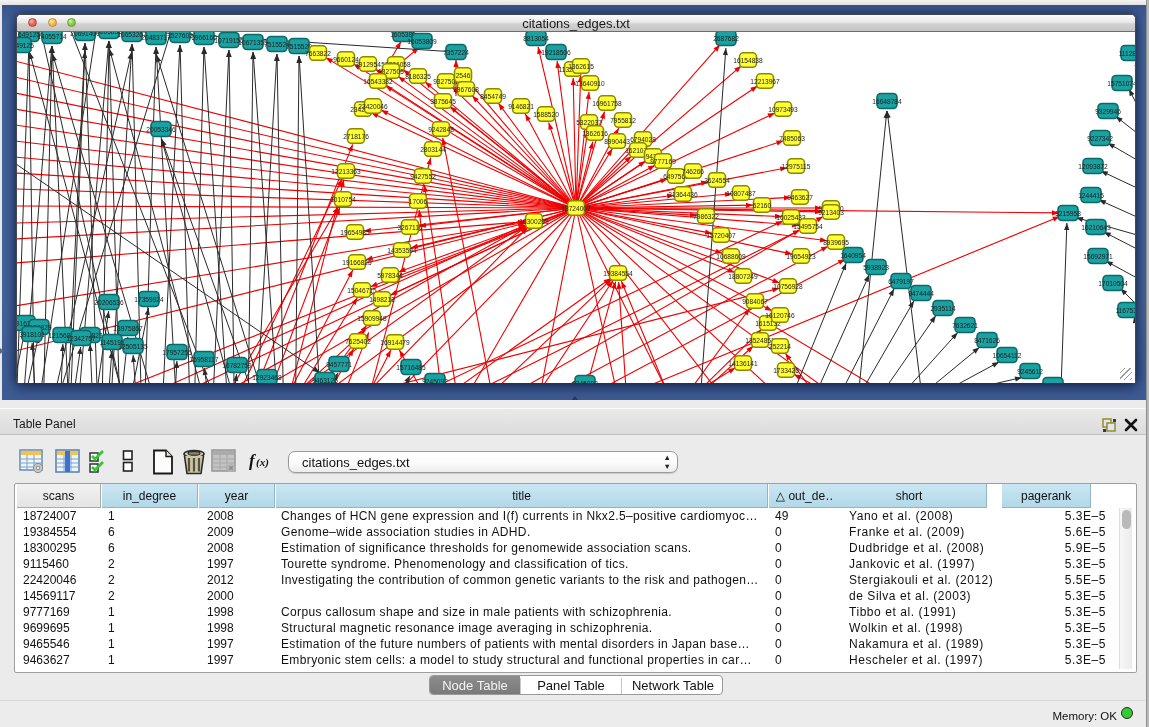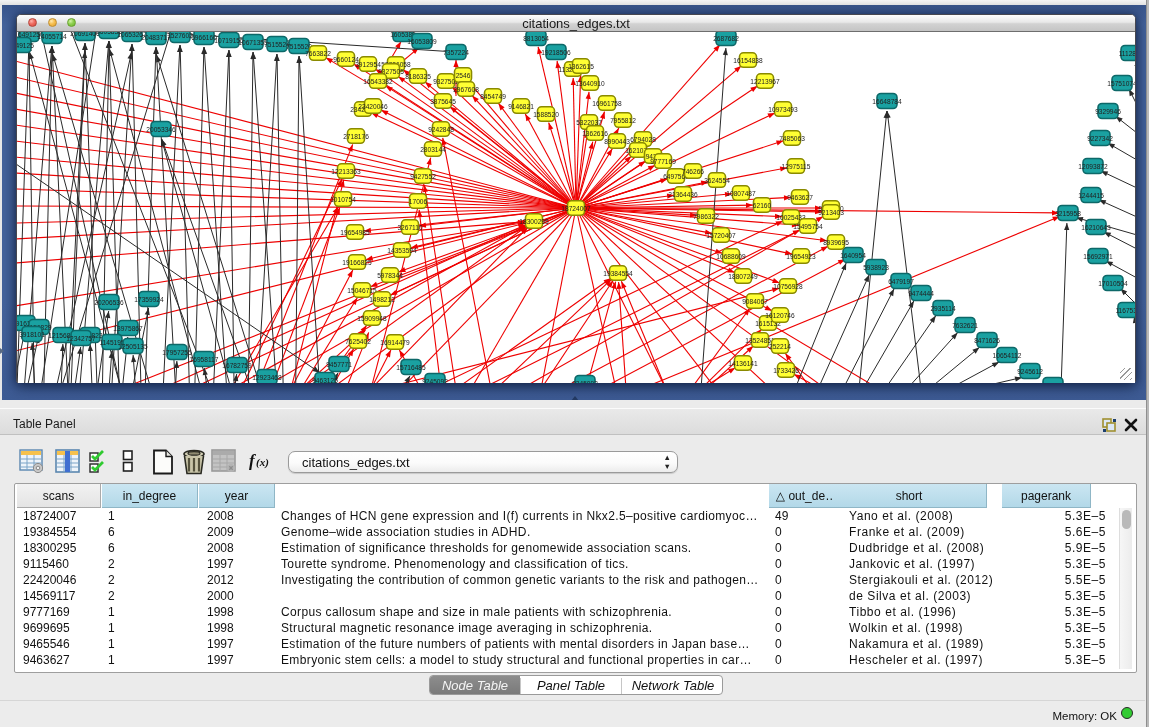--- a/index.html
+++ b/index.html
@@ -86,21 +86,21 @@
 .c5 { left:832px; width:150px; letter-spacing:0.55px; }
 .c6 { left:989px; width:100px; letter-spacing:0.55px;text-align:right; }
 #vscroll { position:absolute; right:4px; top:24px; width:13px; height:161px;
   background:linear-gradient(90deg,#f6f6f6,#ececec); border-left:1px solid #ddd; }
 #vthumb { position:absolute; left:2px; top:2px; width:9px; height:19px;
   background:#b9b9b9; border-radius:5px; }
 
 
 #tabs { position:absolute; left:429px; top:275px; width:294px; height:20px;
   border:1px solid #9a9a9a; border-radius:4px; background:#fff; font-size:13px;
-  overflow:hidden;font-style:italic; }
+  overflow:hidden; }
 #tabs .t { position:absolute; top:0; height:20px; line-height:19px; text-align:center;
   color:#111; }
 #tabs .t.sel { background:linear-gradient(#8d8d8d,#787878); color:#f4f4f4; }
 #tabs .sep { position:absolute; top:2px; width:1px; height:16px; background:#c6c6c6; }
 
 #status { position:absolute; left:0; top:700px; width:1145px; height:27px;
   background:#ececec; border-top:1px solid #d6d6d6; }
 #status .mem { position:absolute; right:28px; top:9px; font-size:11.5px; color:#111; }
 #status .dot { position:absolute; right:12px; top:6px; width:12px; height:12px;
   border-radius:50%; background:#33cc33; border:1.5px solid #2a2a2a; }
@@ -878,20 +878,21 @@
     <div id="combo">
         <span class="ct">citations_edges.txt</span>
         <span class="ar">▲<br>▼</span>
       </div>
 
     <div id="tablewrap">
       <div id="thead">
         <div class="h sel" style="left:0;width:84px">scans</div>
         <div class="h" style="left:85px;width:96px">in_degree</div>
         <div class="h" style="left:182px;width:76px">year</div>
+        <div class="h" style="left:259px;width:492px">title</div>
         <div class="h" style="left:752px;width:76px">△ out_de…</div>
         <div class="h" style="left:815px;width:155px">short</div>
         <div class="h" style="left:985px;width:89px">pagerank</div>
       </div>
       <div id="tbody">
 <div class="tr">
             <div class="c0">18724007</div>
             <div class="c1">1</div>
             <div class="c2">2008</div>
             <div class="c3">Changes of HCN gene expression and I(f) currents in Nkx2.5–positive cardiomyoc…</div>
@@ -942,21 +943,21 @@
             <div class="c4">0</div>
             <div class="c5">de Silva et al. (2003)</div>
             <div class="c6">5.3E–5</div>
           </div>
 <div class="tr">
             <div class="c0">9777169</div>
             <div class="c1">1</div>
             <div class="c2">1998</div>
             <div class="c3">Corpus callosum shape and size in male patients with schizophrenia.</div>
             <div class="c4">0</div>
-            <div class="c5">Tibbo et al. (1996)</div>
+            <div class="c5">Tibbo et al. (1991)</div>
             <div class="c6">5.3E–5</div>
           </div>
 <div class="tr">
             <div class="c0">9699695</div>
             <div class="c1">1</div>
             <div class="c2">1998</div>
             <div class="c3">Structural magnetic resonance image averaging in schizophrenia.</div>
             <div class="c4">0</div>
             <div class="c5">Wolkin et al. (1998)</div>
             <div class="c6">5.3E–5</div>

